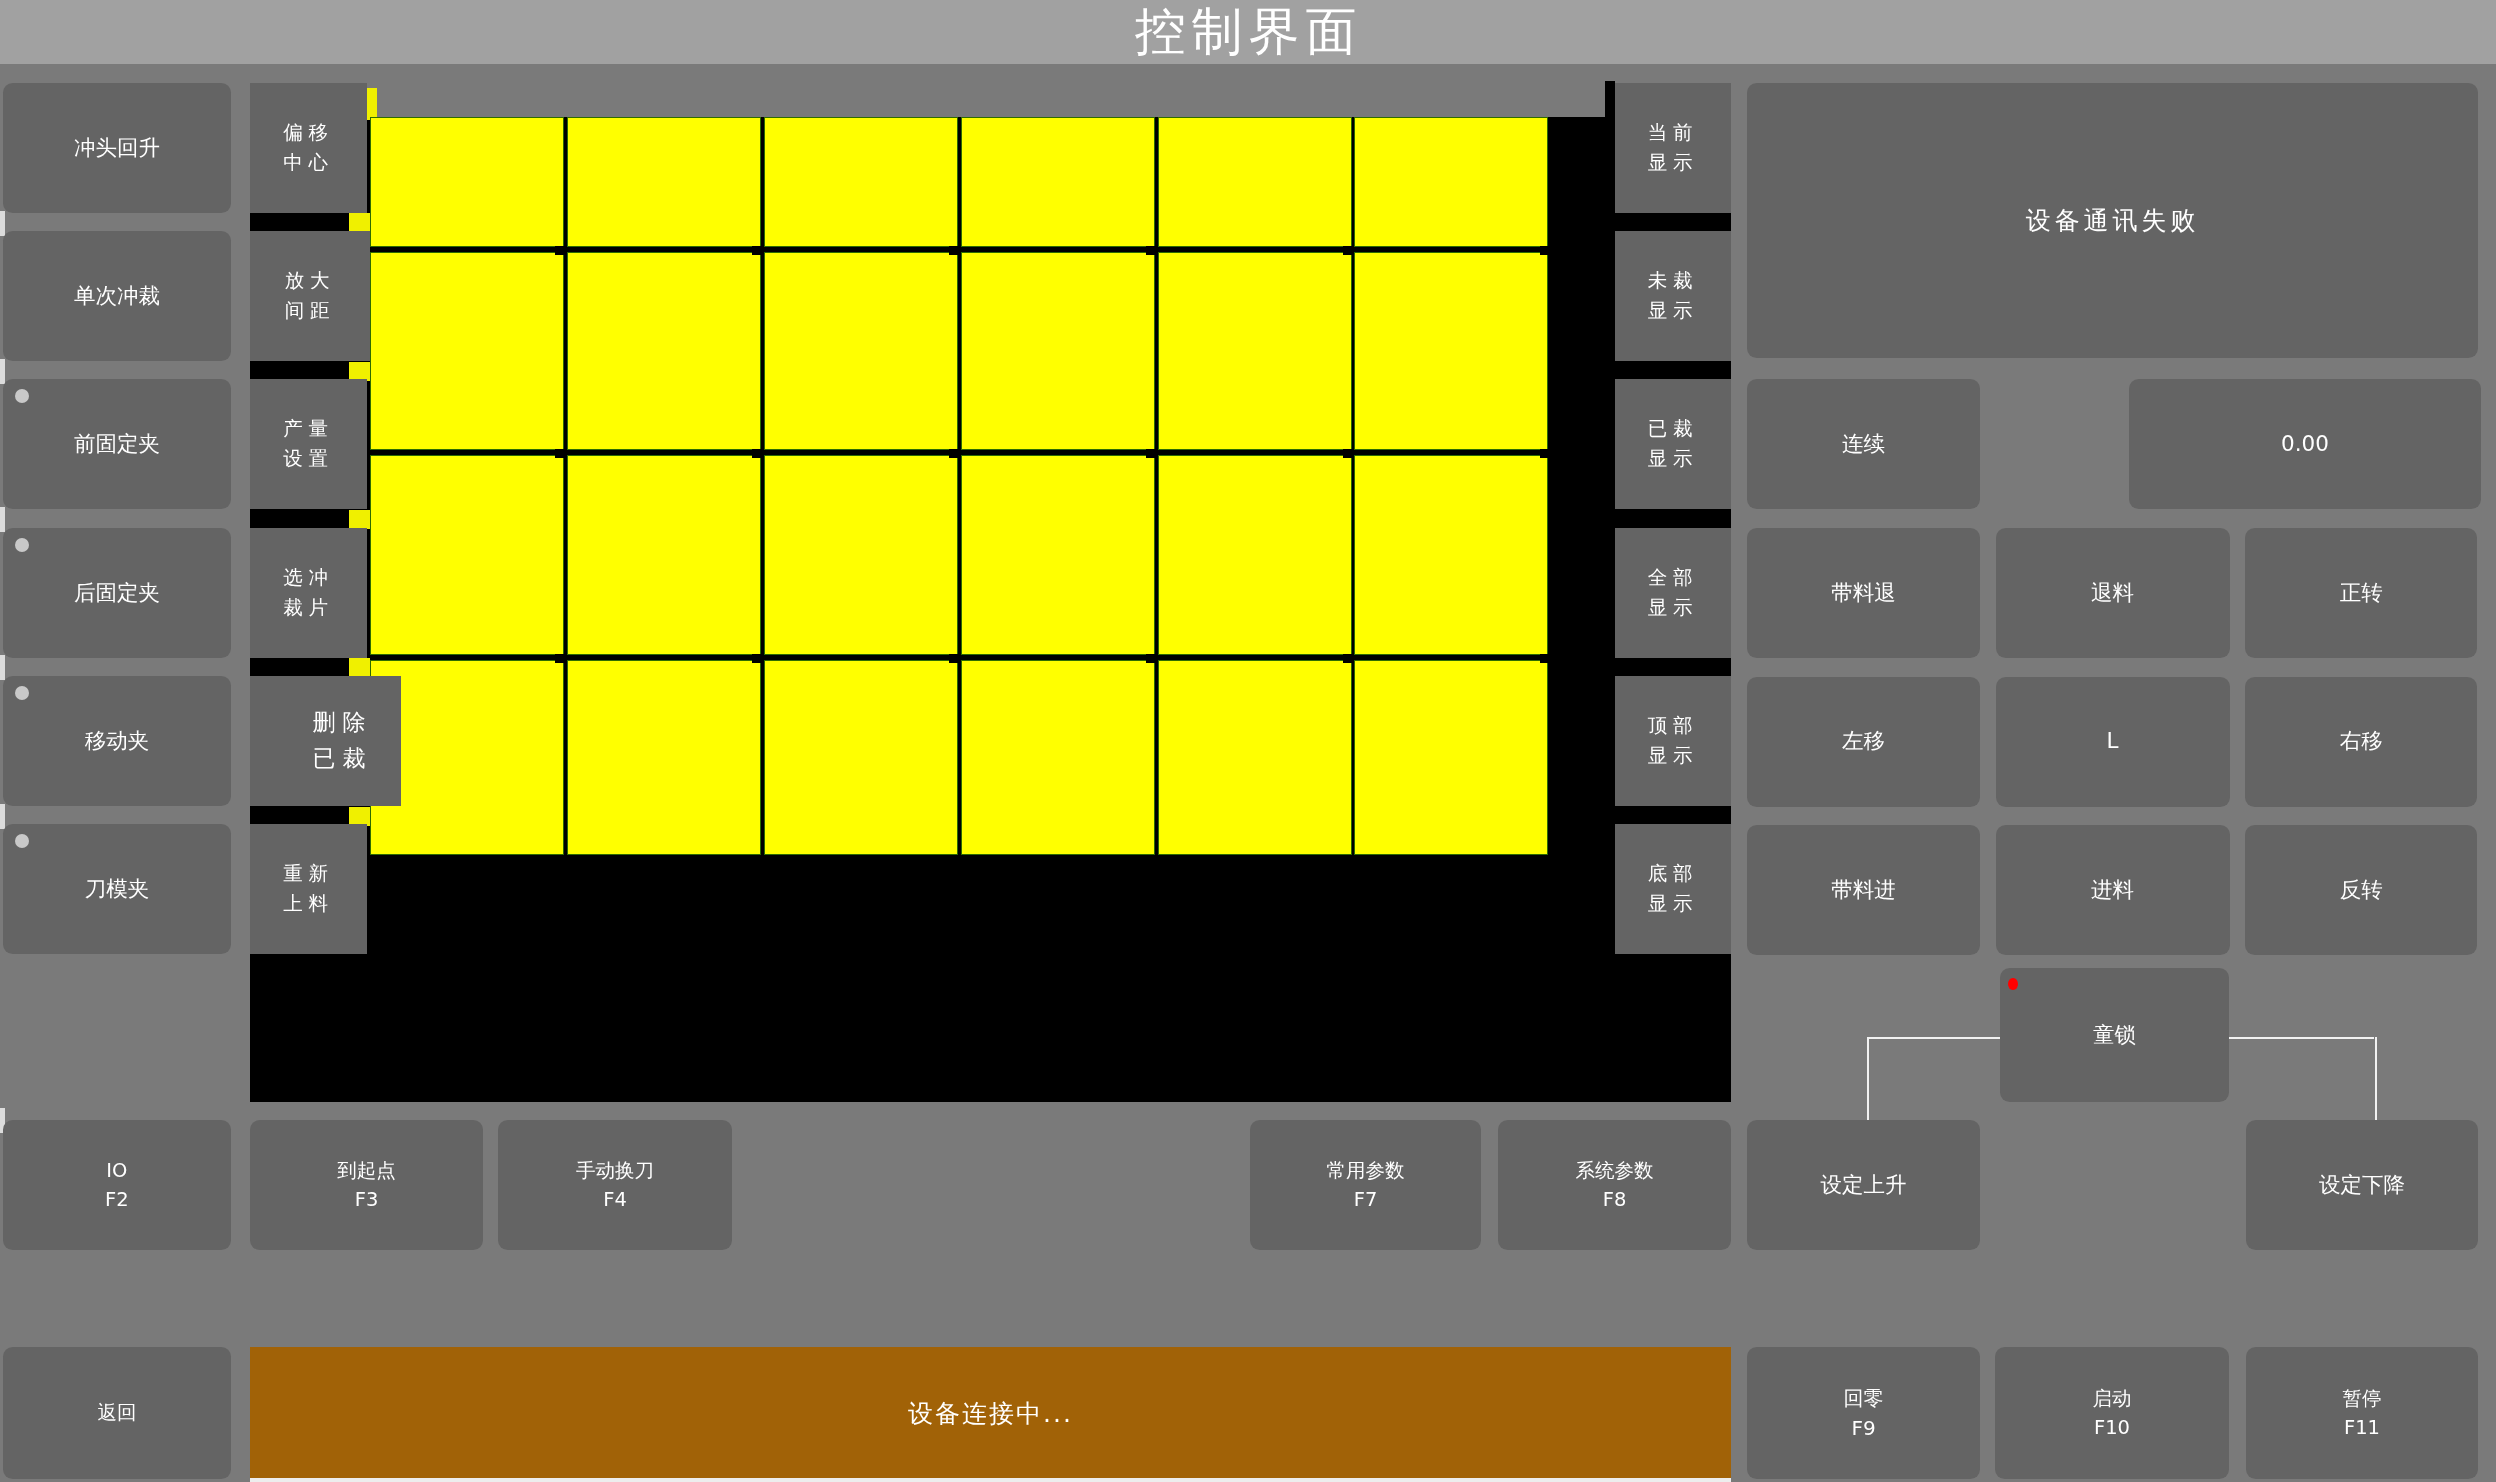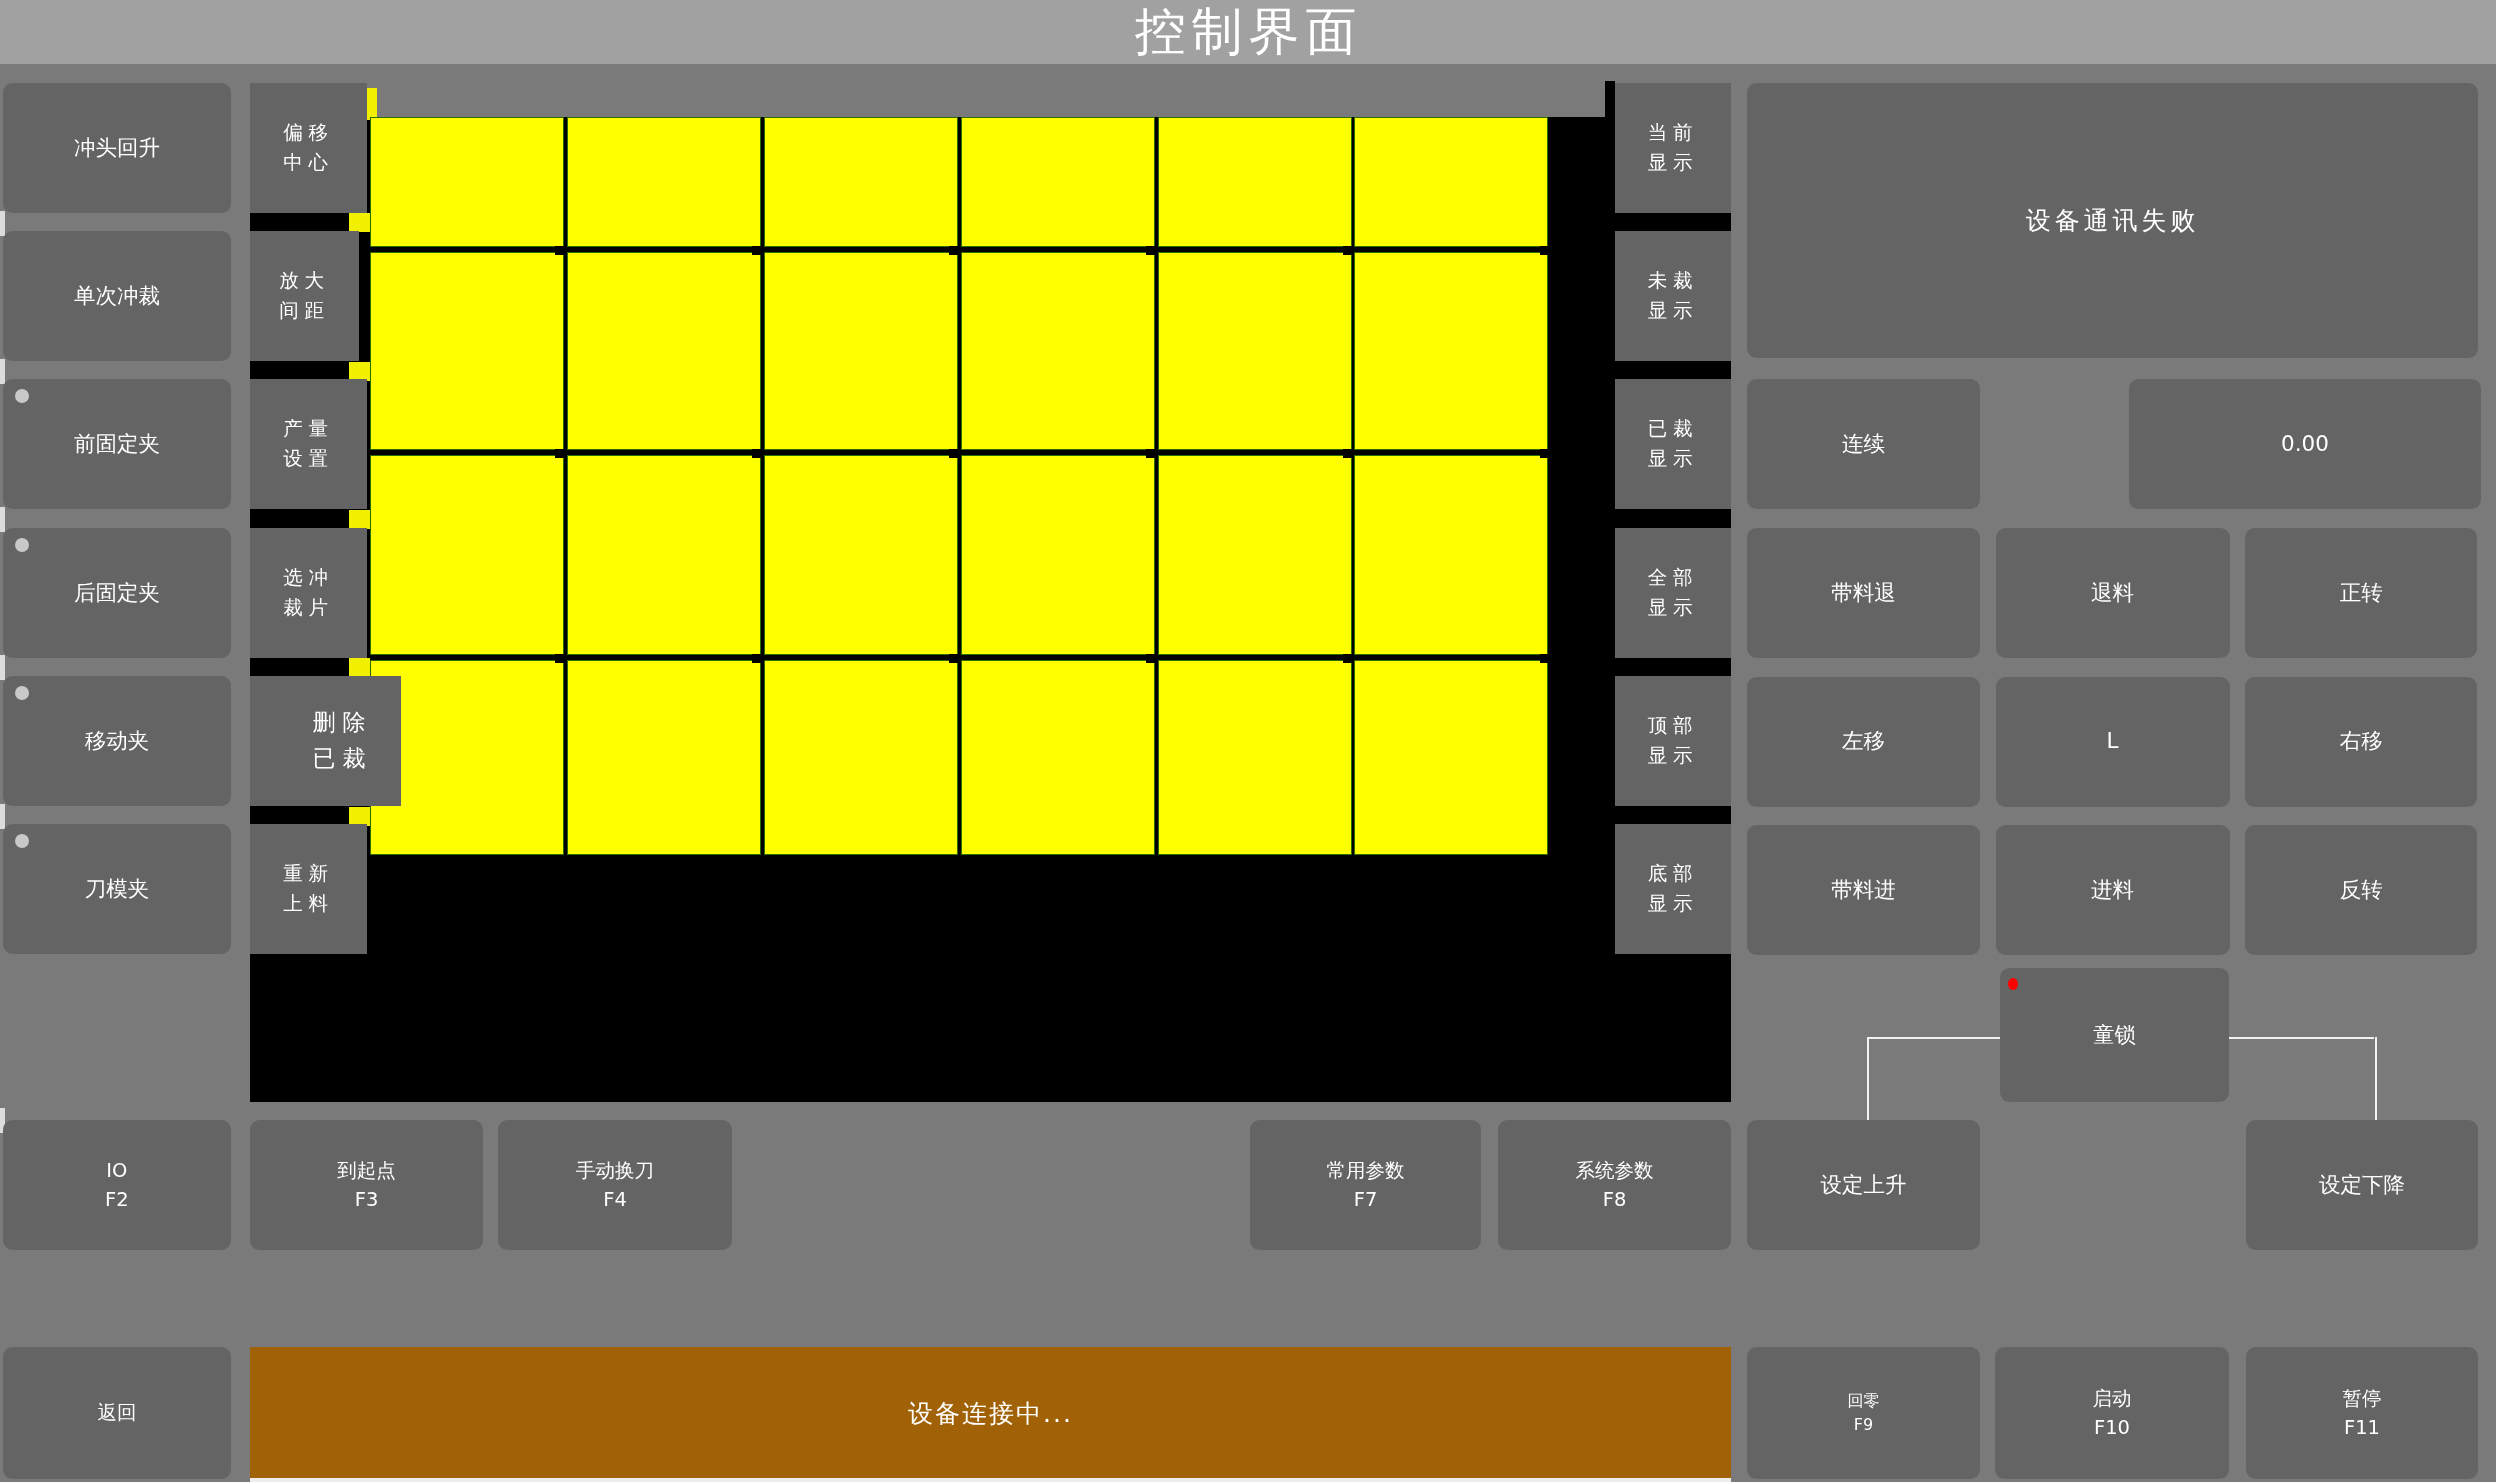--- a/index.html
+++ b/index.html
@@ -110,21 +110,21 @@
   <div class="abs nub" style="left:349px;top:213px;width:20.5px;height:18.5px;"></div>
   <div class="abs nub" style="left:349px;top:362px;width:20.5px;height:18.5px;"></div>
   <div class="abs nub" style="left:349px;top:510px;width:20.5px;height:18.5px;"></div>
   <div class="abs nub" style="left:349px;top:658px;width:20.5px;height:18.5px;"></div>
   <div class="abs nub" style="left:349px;top:807px;width:20.5px;height:18.5px;"></div>
   <div class="abs blackbar" style="left:1605px;top:81px;width:9.8px;height:1021px;"></div>
 
   <div class="abs btn sq" style="left:250px;top:83px;width:117px;height:130px;font-size:19.5px;">
       <span class="twoline">偏移中心</span>
     </div>
-  <div class="abs btn sq" style="left:250px;top:231px;width:109px;height:130px;font-size:19.5px;">
+  <div class="abs btn sq" style="left:250px;top:231px;width:120px;height:130px;font-size:19.5px;">
       <span class="twoline">放大间距</span>
     </div>
   <div class="abs btn sq" style="left:250px;top:379px;width:117px;height:130px;font-size:19.5px;">
       <span class="twoline">产量设置</span>
     </div>
   <div class="abs btn sq" style="left:250px;top:528px;width:117px;height:130px;font-size:19.5px;">
       <span class="twoline">选冲裁片</span>
     </div>
   <div class="abs btn sq" style="left:250px;top:676px;width:117px;height:130px;font-size:23px;padding-left:34px;">
       <span class="twoline">删除已裁</span>
@@ -224,21 +224,21 @@
       <span>设定下降</span>
     </div>
 
   <div class="abs btn" style="left:2.9px;top:1347px;width:228px;height:132px;font-size:19.5px;">
       <span>返回</span>
     </div>
   <div class="abs statusbar" style="left:250px;top:1347px;width:1481px;height:132px;">
       <span>设备连接中...</span>
     </div>
   <div class="abs whitestrip" style="left:250px;top:1478px;width:1481px;height:3.9px;"></div>
-  <div class="abs btn" style="left:1747px;top:1347px;width:233px;height:132px;font-size:16px;">
+  <div class="abs btn" style="left:1747px;top:1347px;width:233px;height:132px;font-size:20px;">
       <span><span>回零</span><br><span>F9</span></span>
     </div>
   <div class="abs btn" style="left:1995px;top:1347px;width:234px;height:132px;font-size:19.5px;">
       <span><span>启动</span><br><span>F10</span></span>
     </div>
   <div class="abs btn" style="left:2246px;top:1347px;width:232px;height:132px;font-size:19.5px;">
       <span><span>暂停</span><br><span>F11</span></span>
     </div>
 
 </div>

